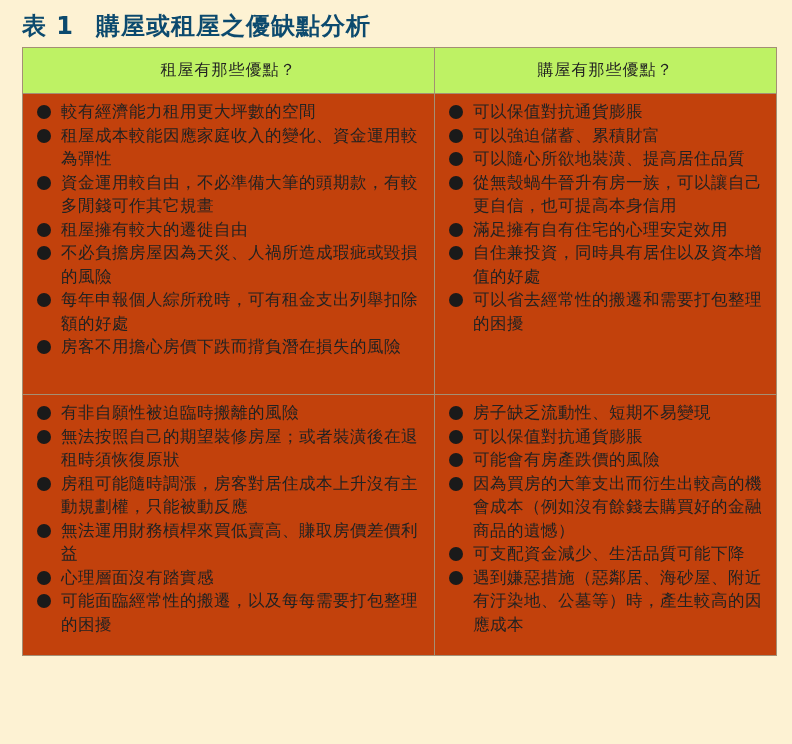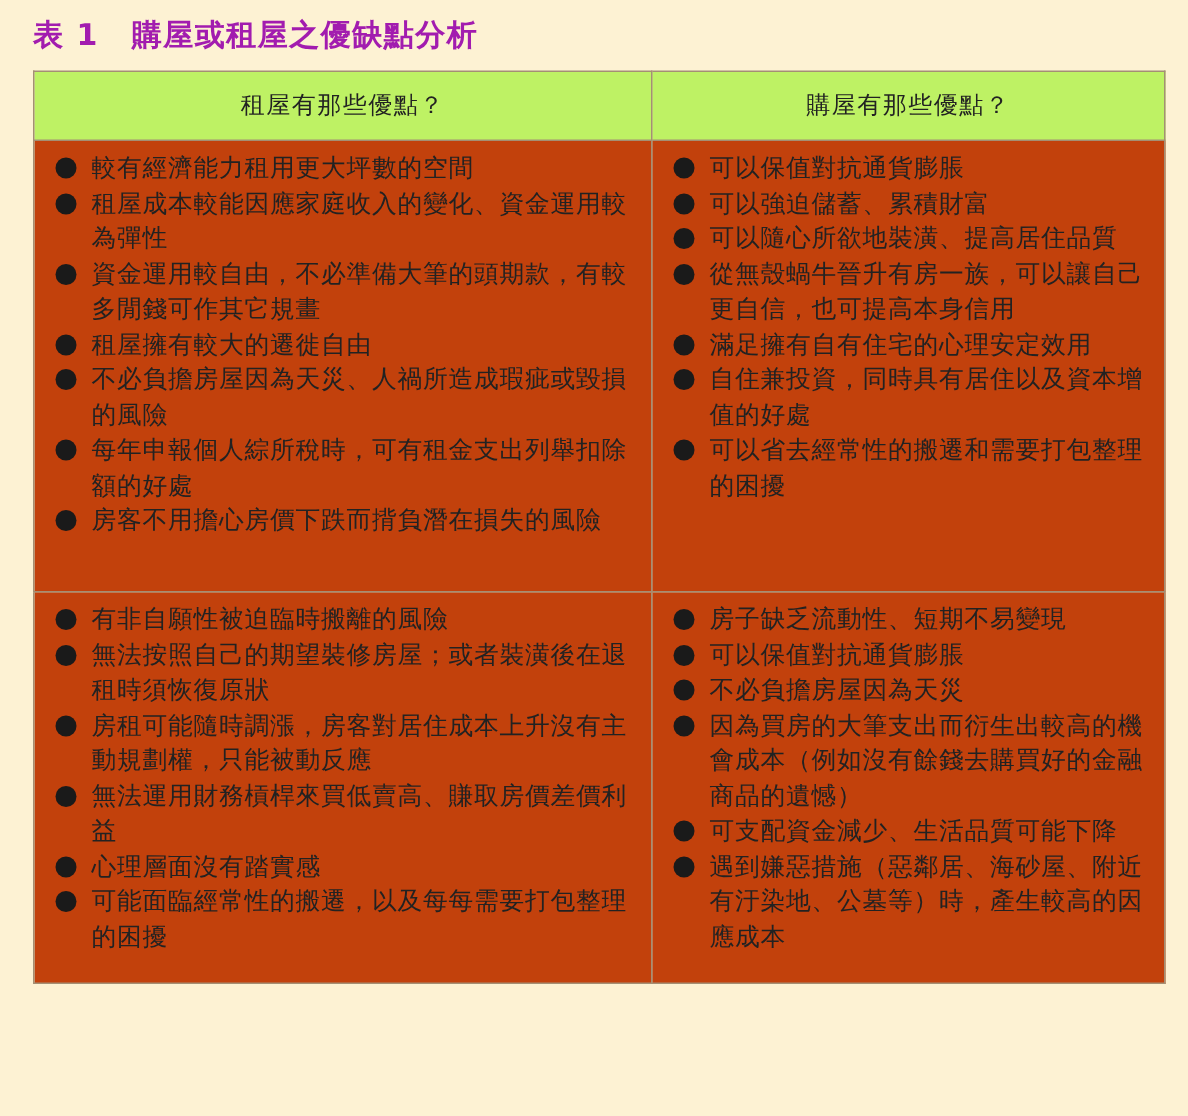--- a/index.html
+++ b/index.html
@@ -4,21 +4,21 @@
 <style>
   html, body { margin: 0; padding: 0; }
   body {
     width: 792px; height: 744px;
     background: #fdf2d3;
     font-family: "DejaVu Sans", "Liberation Sans", sans-serif;
     position: relative; overflow: hidden;
   }
   .title {
     position: absolute; left: 22px; top: 10px;
-    font-size: 20px; font-weight: bold; color: #a21caf;
+    font-size: 24px; font-weight: bold; color: #0c4a6e;
     letter-spacing: 1px; white-space: nowrap;
   }
   .title .num { margin-right: 22px; }
   table.grid {
     position: absolute; left: 22px; top: 47px;
     width: 754px; border-collapse: collapse;
     table-layout: fixed;
   }
   table.grid td, table.grid th {
     border: 1.5px solid #a48f74;
@@ -101,21 +101,21 @@
         <li><span class="bullet"></span><span>房租可能隨時調漲，房客對居住成本上升沒有主動規劃權，只能被動反應</span></li>
         <li><span class="bullet"></span><span>無法運用財務槓桿來買低賣高、賺取房價差價利益</span></li>
         <li><span class="bullet"></span><span>心理層面沒有踏實感</span></li>
         <li><span class="bullet"></span><span>可能面臨經常性的搬遷，以及每每需要打包整理的困擾</span></li>
       </ul>
     </td>
     <td class="body">
       <ul class="items">
         <li><span class="bullet"></span><span>房子缺乏流動性、短期不易變現</span></li>
         <li><span class="bullet"></span><span>可以保值對抗通貨膨脹</span></li>
-        <li><span class="bullet"></span><span>不必負擔房屋因為天災</span></li>
+        <li><span class="bullet"></span><span>可能會有房產跌價的風險</span></li>
         <li><span class="bullet"></span><span>因為買房的大筆支出而衍生出較高的機會成本（例如沒有餘錢去購買好的金融商品的遺憾）</span></li>
         <li><span class="bullet"></span><span>可支配資金減少、生活品質可能下降</span></li>
         <li><span class="bullet"></span><span>遇到嫌惡措施（惡鄰居、海砂屋、附近有汙染地、公墓等）時，產生較高的因應成本</span></li>
       </ul>
     </td>
   </tr>
 </tbody>
   </table>
 
 </body></html>

